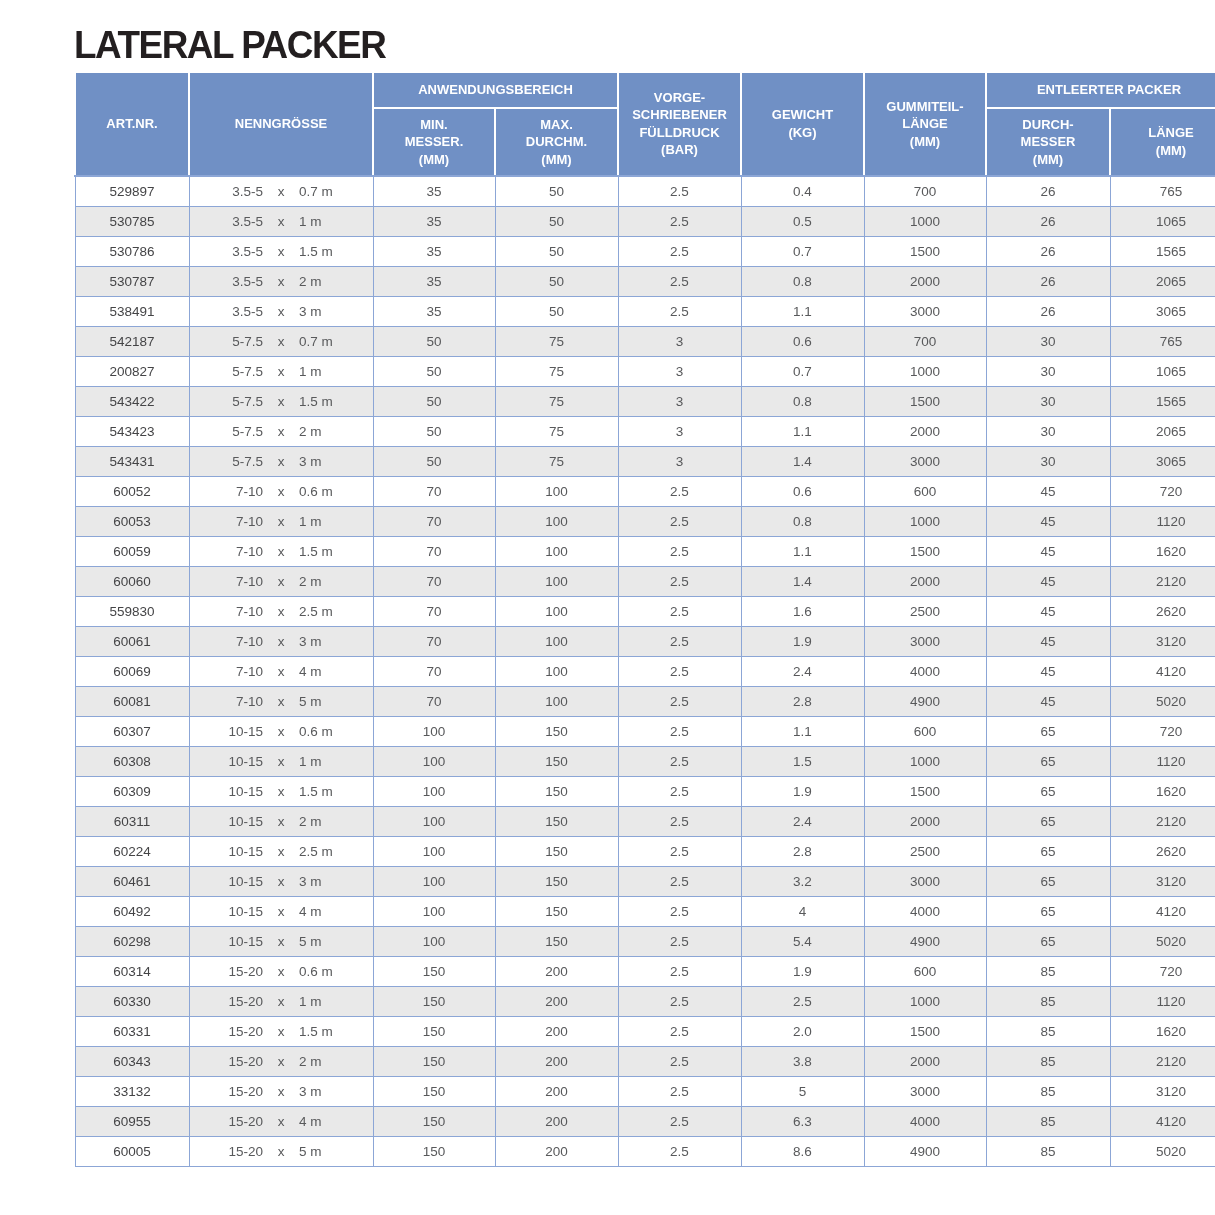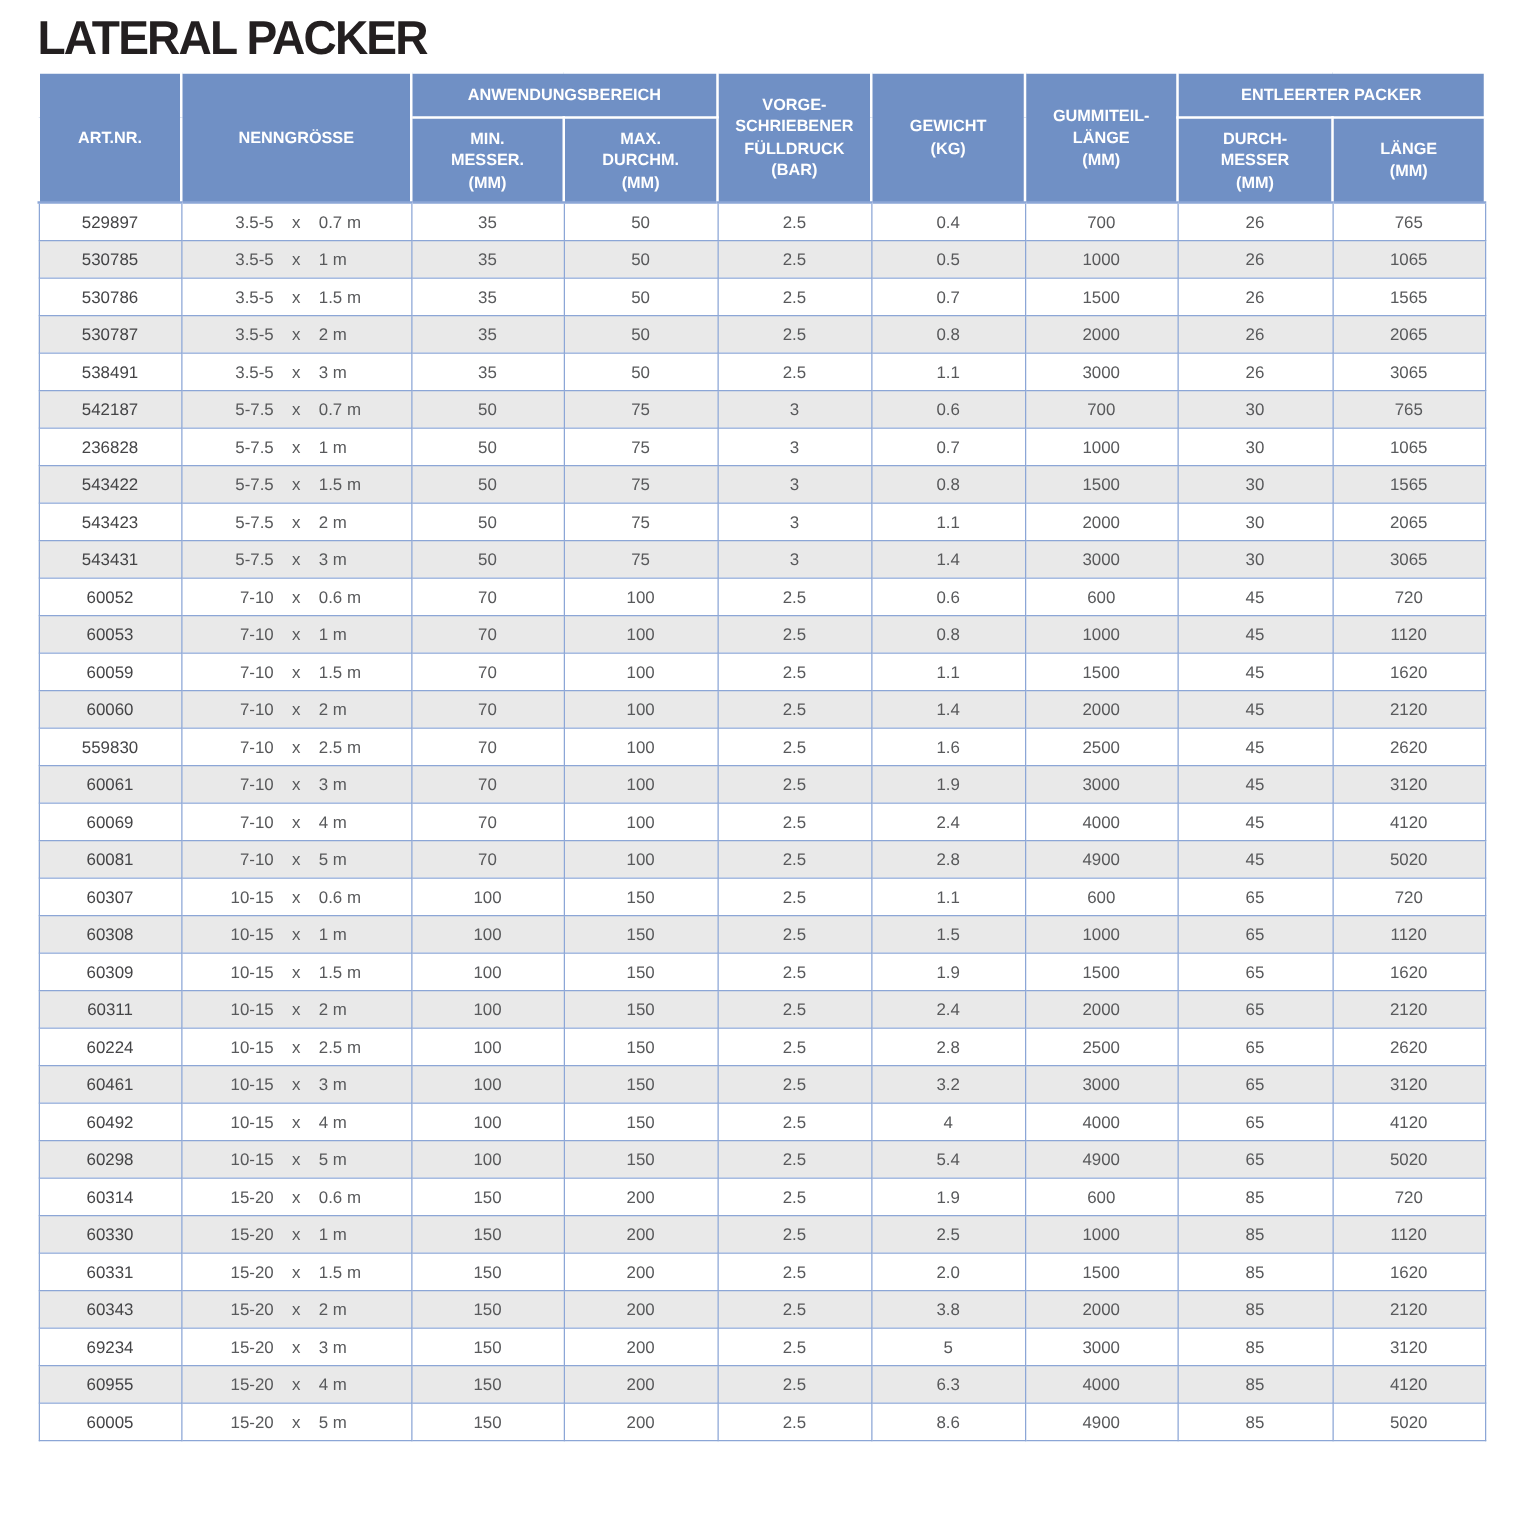--- a/index.html
+++ b/index.html
@@ -1,17 +1,17 @@
 <!DOCTYPE html>
 <html><head>
 <meta charset="utf-8">
 <style>
   html,body{margin:0;padding:0;background:#ffffff;}
   body{width:1215px;height:1215px;overflow:hidden;font-family:"Liberation Sans",sans-serif;}
-  .page{padding:12px 29px 0 30px;}
+  .page{padding:26px 29px 0 30px;margin-left:44px;}
   .doc-title{
     margin:0 0 5px 0;
     font-size:38px;
     font-weight:bold;
     color:#231f20;
     letter-spacing:-1.5px;
     transform:scaleX(0.97);
     transform-origin:left center;
     line-height:1.05;
   }
@@ -185,21 +185,21 @@
             </span></td>
           <td>50</td>
           <td>75</td>
           <td>3</td>
           <td>0.6</td>
           <td>700</td>
           <td>30</td>
           <td>765</td>
         </tr>
         <tr>
-          <td class="art">236828</td>
+          <td class="art">200827</td>
           <td><span class="size-wrap">
               <span class="size-range">5-7.5</span>
               <span class="size-x">x</span>
               <span class="size-len">1 m</span>
             </span></td>
           <td>50</td>
           <td>75</td>
           <td>3</td>
           <td>0.7</td>
           <td>1000</td>
@@ -545,21 +545,21 @@
             </span></td>
           <td>150</td>
           <td>200</td>
           <td>2.5</td>
           <td>3.8</td>
           <td>2000</td>
           <td>85</td>
           <td>2120</td>
         </tr>
         <tr>
-          <td class="art">69234</td>
+          <td class="art">33132</td>
           <td><span class="size-wrap">
               <span class="size-range">15-20</span>
               <span class="size-x">x</span>
               <span class="size-len">3 m</span>
             </span></td>
           <td>150</td>
           <td>200</td>
           <td>2.5</td>
           <td>5</td>
           <td>3000</td>

